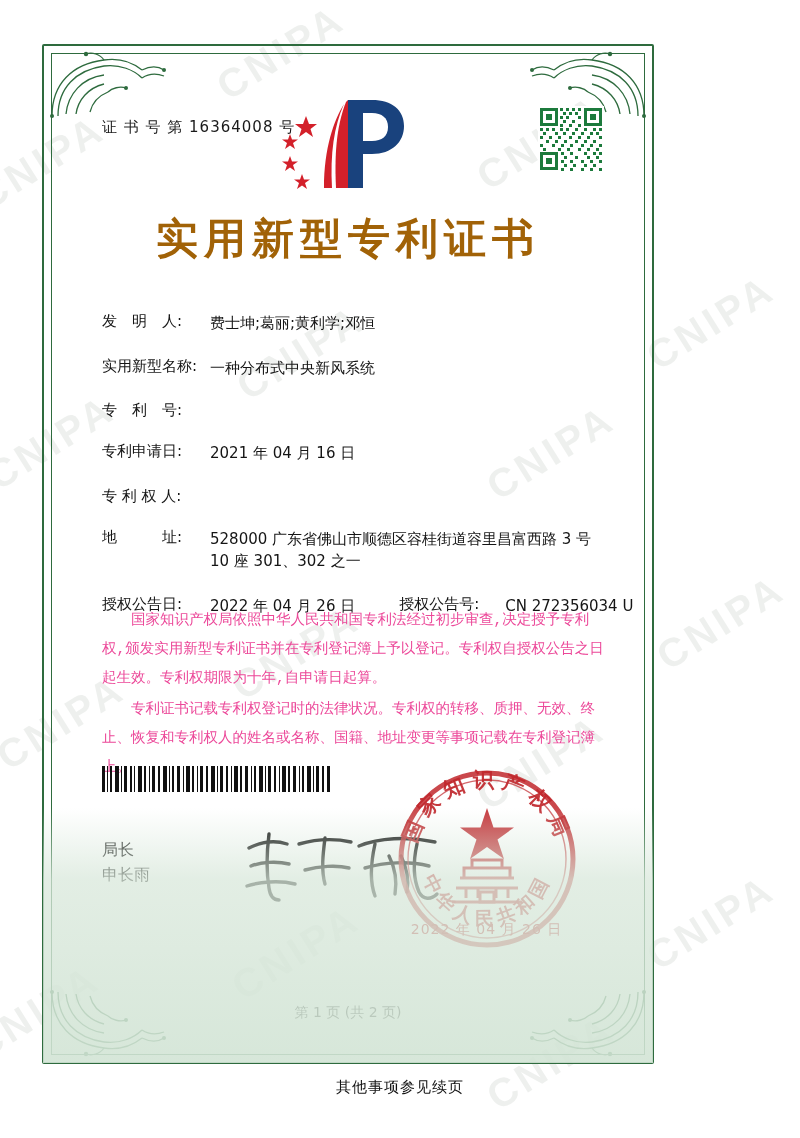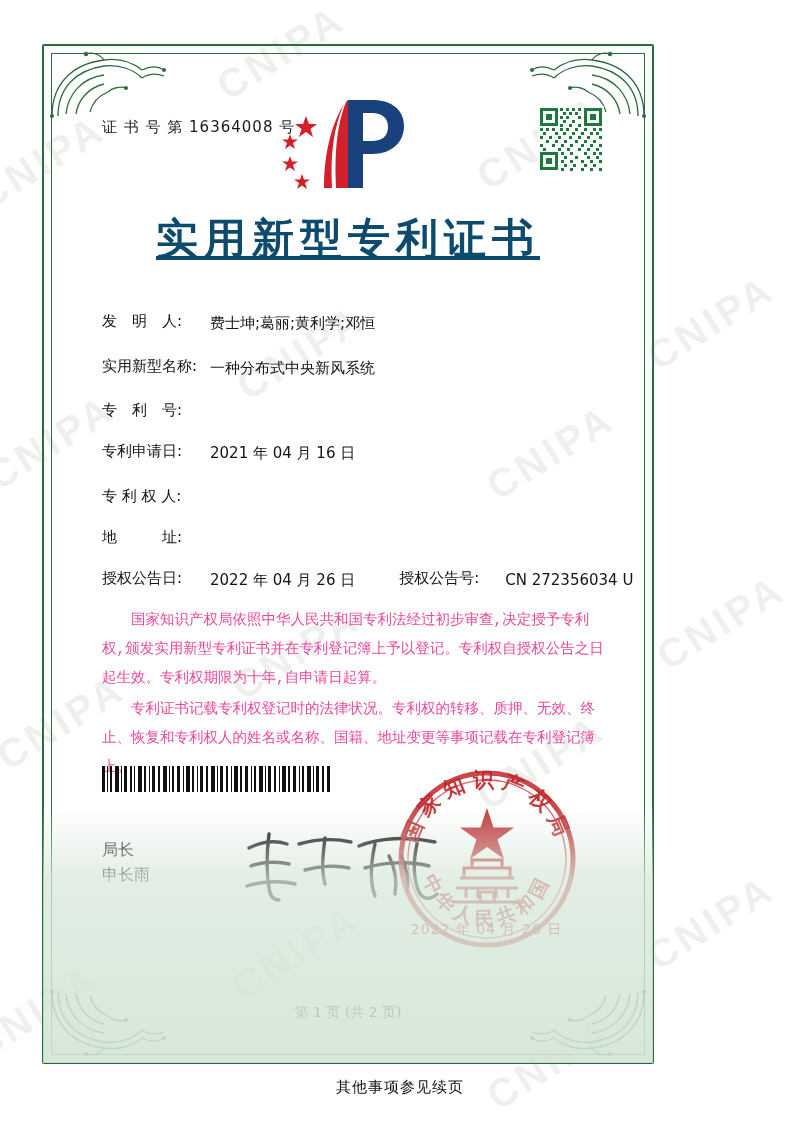--- a/index.html
+++ b/index.html
@@ -110,23 +110,22 @@
   
   .title {
     position: absolute;
     left: 0;
     right: 0;
     top: 145px;
     text-align: center;
     font-size: 42px;
     font-weight: 700;
     letter-spacing: 6px;
-    color: #0c4a6e;
+    color: #a16207;
     font-family: "DejaVu Sans", sans-serif;
-    text-decoration: underline;
   }
 
   
   .fields {
     position: absolute;
     left: 38px;
     right: 26px;
     top: 246px;
     font-size: 15px;
     color: #151515;
@@ -494,20 +493,21 @@
       </div>
       <div class="field-row">
         <div class="field-label">专利申请日:</div>
         <div class="field-value">2021 年 04 月 16 日</div>
       </div>
       <div class="field-row">
         <div class="field-label">专 利 权 人:</div>
       </div>
       <div class="field-row">
         <div class="field-label">地　　　址:</div>
+        <div class="field-value">528000 广东省佛山市顺德区容桂街道容里昌富西路 3 号 10 座 301、302 之一</div>
       </div>
       <div class="field-row pair">
         <div class="field-label">授权公告日:</div>
         <div class="field-value">2022 年 04 月 26 日</div>
         <div class="field-label2">授权公告号:</div>
         <div class="field-value">CN 272356034 U</div>
       </div>
     </div>
 
     <div class="paras">

